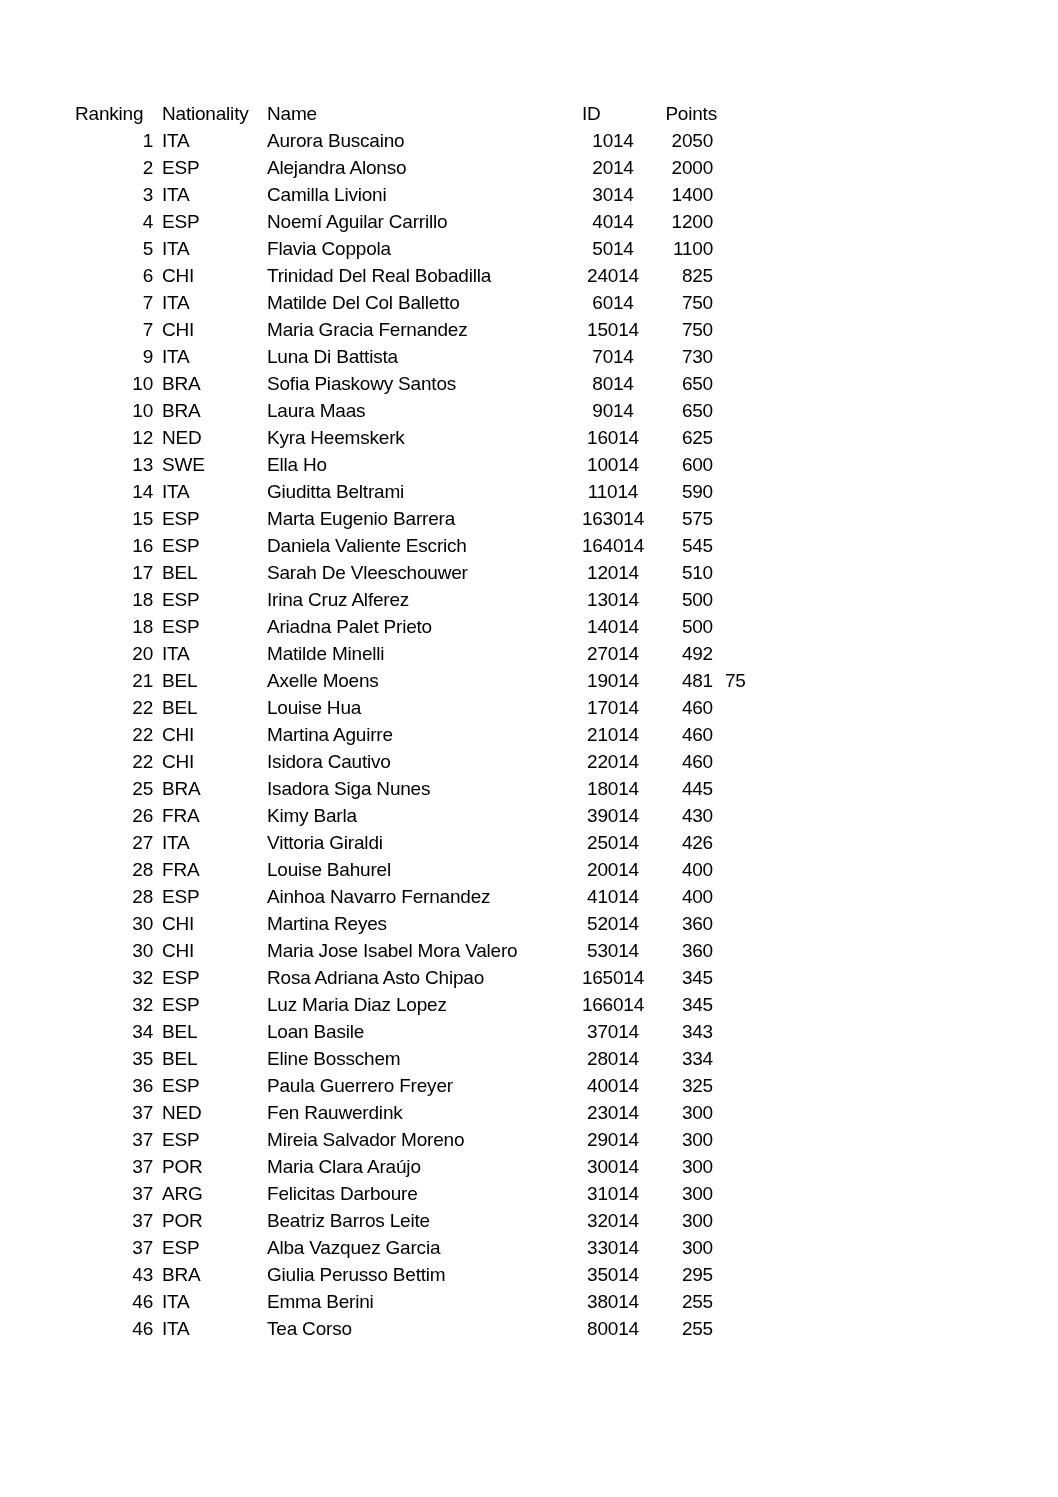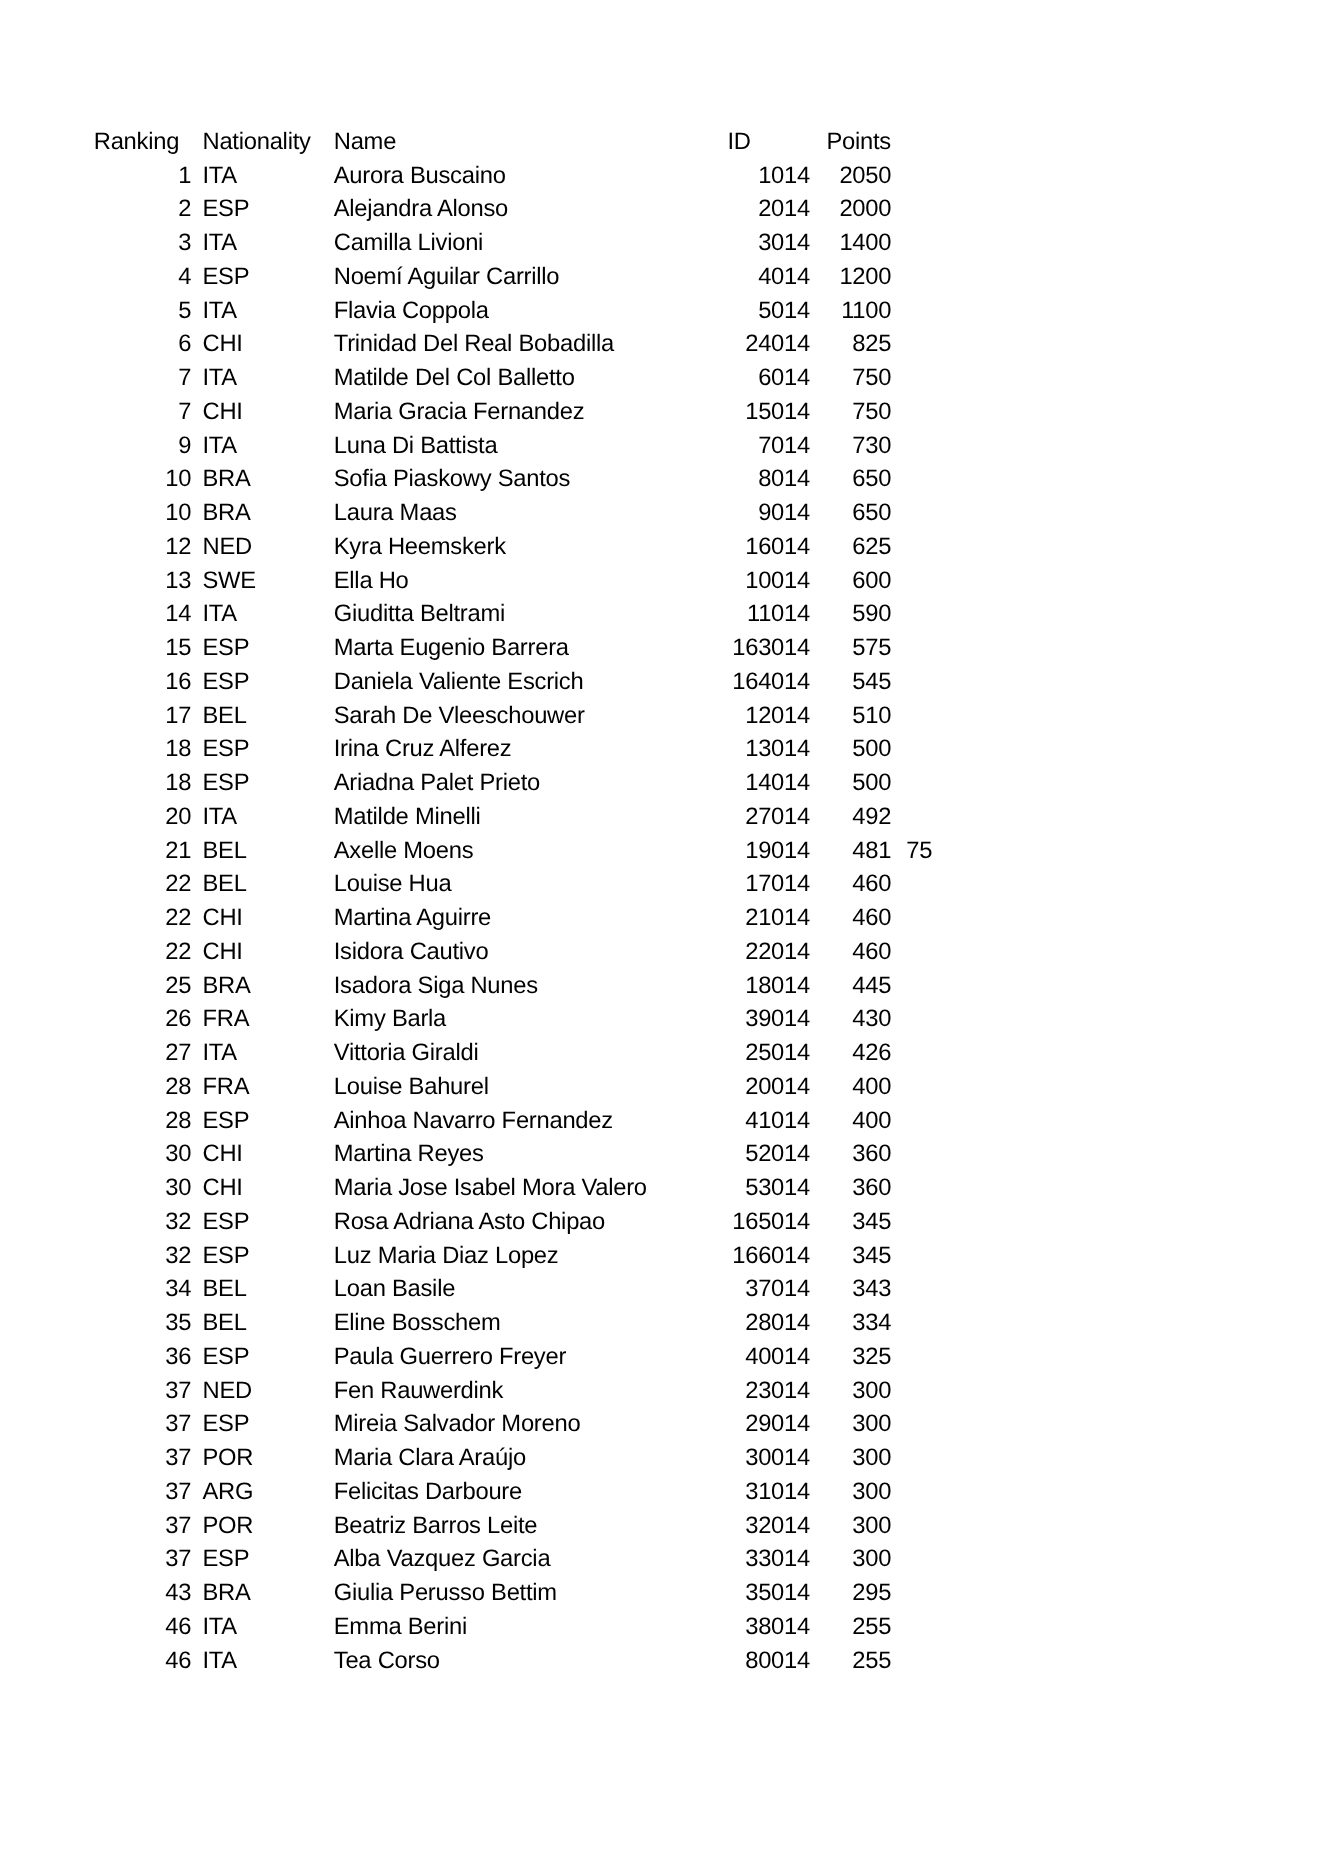--- a/index.html
+++ b/index.html
@@ -37,22 +37,22 @@
     vertical-align: middle;
   }
   
   th.col-ranking   { text-align: left;  padding-left: 4px; }
   td.cell-ranking  { text-align: right; padding-right: 4px; }
   th.col-nat       { text-align: left;  padding-left: 5px; }
   td.cell-nat      { text-align: left;  padding-left: 5px; }
   th.col-name      { text-align: left;  padding-left: 4px; }
   td.cell-name     { text-align: left;  padding-left: 4px; }
   th.col-id        { text-align: left;  padding-left: 4px; margin-left: 26px; }
-  td.cell-id       { text-align: right; padding-right: 4px; }
-  th.col-points    { text-align: center;  padding-left: 5px; }
+  td.cell-id       { text-align: center; padding-right: 4px; }
+  th.col-points    { text-align: right;  padding-left: 5px; }
   td.cell-points   { text-align: right; padding-right: 4px; }
   th.col-extra     { text-align: left; }
   td.cell-extra    { text-align: left;  padding-left: 8px; }
 </style>
 </head>
 <body>
 
 <div class="page">
   <table class="ranking-table">
     <colgroup>

